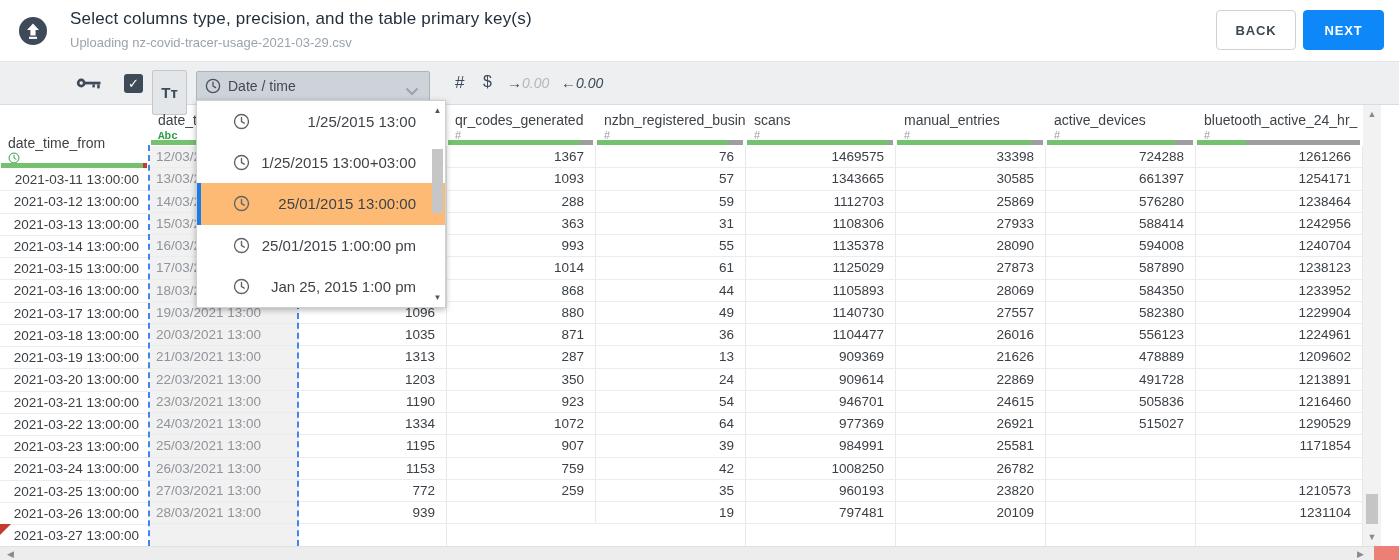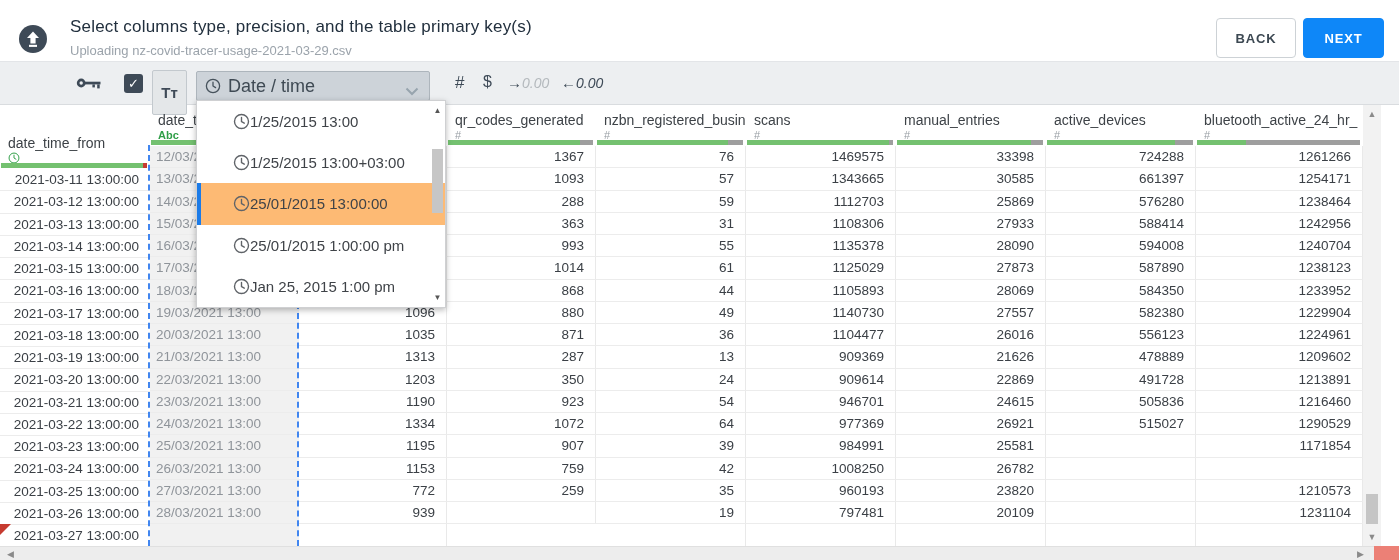--- a/index.html
+++ b/index.html
@@ -1,53 +1,53 @@
 <!DOCTYPE html>
 <html><head>
 <meta charset="utf-8">
 <style>
   html,body{margin:0;padding:0;}
   .app{position:relative;width:1399px;height:560px;background:#fff;overflow:hidden;
        font-family:"Liberation Sans","DejaVu Sans",sans-serif;-webkit-font-smoothing:antialiased;}
   
-  .hdr{position:absolute;left:0;top:8px;width:1399px;height:61px;background:#fff;}
+  .hdr{position:absolute;left:0;top:0;width:1399px;height:61px;background:#fff;}
   .upload-badge{position:absolute;left:18px;top:16px;width:30px;height:30px;}
   .page-title{position:absolute;left:70px;top:9px;font-size:17px;color:#22303e;letter-spacing:.2px;}
   .page-subtitle{position:absolute;left:70px;top:35px;font-size:13px;color:#9ba3ab;}
   .btn{position:absolute;top:10px;height:40px;border-radius:4px;font-size:13px;font-weight:bold;
        letter-spacing:.8px;cursor:pointer;font-family:inherit;}
   .btn.back{left:1216px;width:80px;background:#fff;border:1px solid #cdd2d6;color:#3c4852;}
   .btn.next{left:1303px;width:81px;background:#0e87f8;border:1px solid #0e87f8;color:#fff;}
   
   .toolbar{position:absolute;left:0;top:61px;width:1399px;height:44px;background:#edeff1;
            border-top:1px solid #e3e5e8;border-bottom:1px solid #d9dcdf;box-sizing:border-box;}
   .tb-key{position:absolute;left:76px;top:14px;width:26px;height:15px;color:#3e4a57;cursor:pointer;}
   .tb-check{position:absolute;left:124px;top:12px;width:19px;height:19px;background:#3e4a57;border-radius:3px;
             color:#fff;font-size:13px;font-weight:bold;text-align:center;line-height:19px;cursor:pointer;}
   .tb-tt{position:absolute;left:152px;top:8px;width:35px;height:45px;background:#e4e7e9;border:1px solid #c3c9ce;
          border-radius:2px;color:#3e4a57;font-size:15px;font-weight:bold;cursor:pointer;font-family:inherit;padding:0;}
   .tb-select{position:absolute;left:196px;top:9px;width:234px;height:30px;background:#cdd3d9;border:1px solid #adb5bc;
              box-sizing:border-box;border-radius:2px;display:flex;align-items:center;cursor:pointer;}
   .sel-clock{width:16px;height:16px;margin-left:8px;color:#46525c;flex:none;}
-  .sel-val{margin-left:7px;font-size:18px;color:#3f4a54;flex:1;}
+  .sel-val{margin-left:7px;font-size:14px;color:#3f4a54;flex:1;}
   .sel-chev{width:14px;height:9px;margin-right:10px;flex:none;}
   .tb-hash{position:absolute;left:449px;top:10px;background:none;border:none;font-size:17px;color:#3e4a57;cursor:pointer;font-family:inherit;}
   .tb-dollar{position:absolute;left:477px;top:10px;background:none;border:none;font-size:16px;color:#3e4a57;cursor:pointer;font-family:inherit;}
   .tb-fmt{position:absolute;top:12px;font-size:14px;color:#3e4a57;cursor:pointer;}
   .tb-fmt .arr{font-size:15px;}
   .tb-fmt .val{margin-left:0;font-style:italic;}
   .tb-fmt .val.muted{color:#b4b9bd;}
   .fmt-thousands{left:507px;}
   .fmt-decimals{left:561px;}
   
   .col{position:absolute;top:105px;height:455px;box-sizing:border-box;overflow:hidden;}
   .col-head{height:34px;cursor:pointer;}
   .col-name{padding:7px 4px 0 8px;font-size:14px;color:#3d4247;white-space:nowrap;overflow:hidden;}
   .col-sub{padding:1px 0 0 8px;height:13px;font-size:11px;color:#9aa0a6;}
-  .col-sub .abc{color:#2f9e47;font-weight:bold;}
+  .col-sub .abc{color:#2f9e47;font-weight:bold;font-family:Liberation Mono, monospace;}
   .col-sub .subclock{display:inline-block;width:12px;height:12px;color:#2f9e47;}
   .col-bar{display:flex;height:5px;margin:1px 3px 0 1px;}
   .col-bar span{height:5px;}
   .cells{margin-top:1px;}
   .cell{height:22.25px;box-sizing:border-box;border-bottom:1px solid #ececec;font-size:13.5px;color:#3b4046;
         line-height:21px;white-space:nowrap;overflow:hidden;cursor:default;}
   .cell.r{text-align:right;padding-right:11px;}
   .cell.l{text-align:left;padding-left:6px;}
   .col.bordered .cell{border-right:1px solid #e9e9e9;}
   .col.selected .cell{background:#f1f1f1;color:#8f949a;}
@@ -56,21 +56,21 @@
   .err-tri{position:absolute;left:0;top:524px;width:0;height:0;border-top:11px solid #c63b30;
            border-right:11px solid transparent;z-index:6;}
   
   .panel{position:absolute;left:196px;top:100px;width:248px;height:206px;background:#fff;
          border:1px solid #cfd0d2;box-sizing:content-box;box-shadow:0 2px 6px rgba(0,0,0,.28);z-index:30;}
   .menu-item{position:relative;height:41.2px;display:flex;align-items:center;cursor:pointer;}
   .menu-item.sel{background:#fdba74;}
   .menu-item .sel-bar{display:none;}
   .menu-item.sel .sel-bar{display:block;position:absolute;left:0;top:0;width:4px;height:100%;background:#1b7be8;}
   .mi-clock{width:17px;height:17px;margin-left:36px;color:#5f6368;flex:none;}
-  .mi-label{flex:1;padding-right:14px;margin-right:15px;font-size:15px;color:#3f4348;}
+  .mi-label{flex:1;text-align:right;padding-right:14px;margin-right:15px;font-size:15px;color:#3f4348;}
   .panel-scroll{position:absolute;right:0;top:0;width:15px;height:100%;}
   .pup,.pdown{position:absolute;left:0;width:15px;text-align:center;font-size:8px;color:#555;}
   .pup{top:5px;} .pdown{bottom:5px;}
   .pthumb{position:absolute;left:2px;top:48px;width:11px;height:64px;background:#c6c6c6;}
   
   .vscroll{position:absolute;left:1363px;top:105px;width:18px;height:441px;background:#f2f2f2;z-index:10;}
   .vup,.vdown{position:absolute;left:0;width:18px;text-align:center;font-size:9px;color:#8a8a8a;}
   .vup{top:4px;} .vdown{bottom:4px;}
   .vthumb{position:absolute;left:3px;top:389px;width:12px;height:30px;background:#c5c5c5;}
   .hscroll{position:absolute;left:0;top:545.5px;width:1374px;height:14.5px;background:#ededed;

